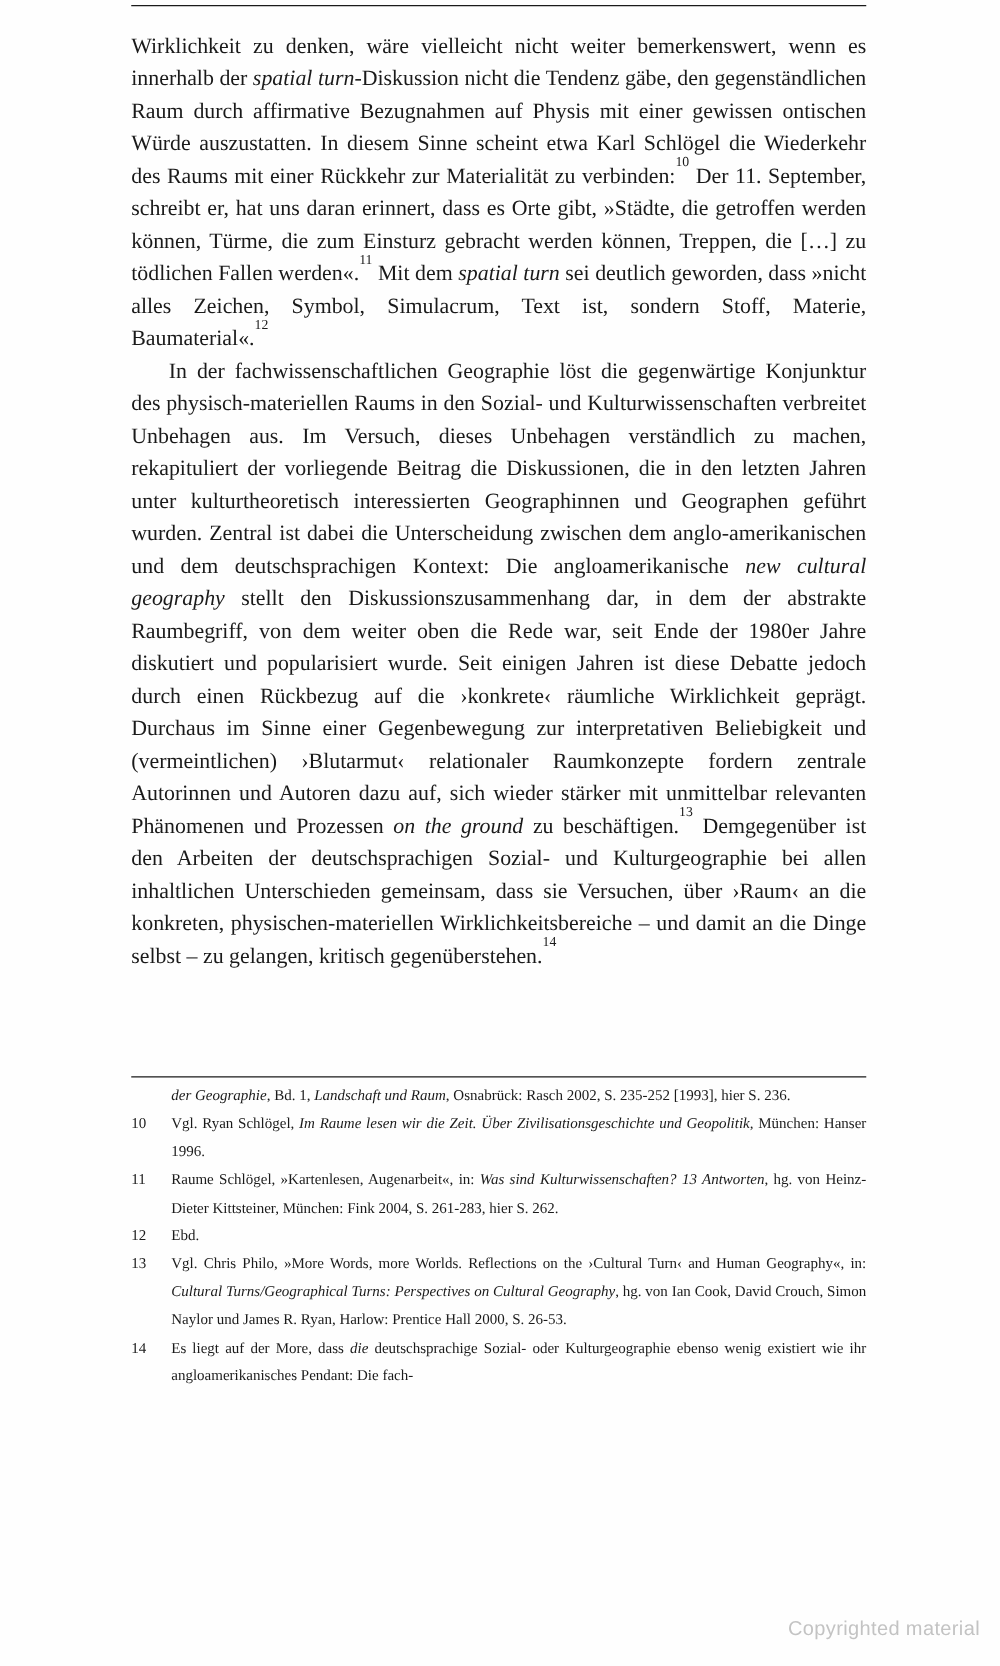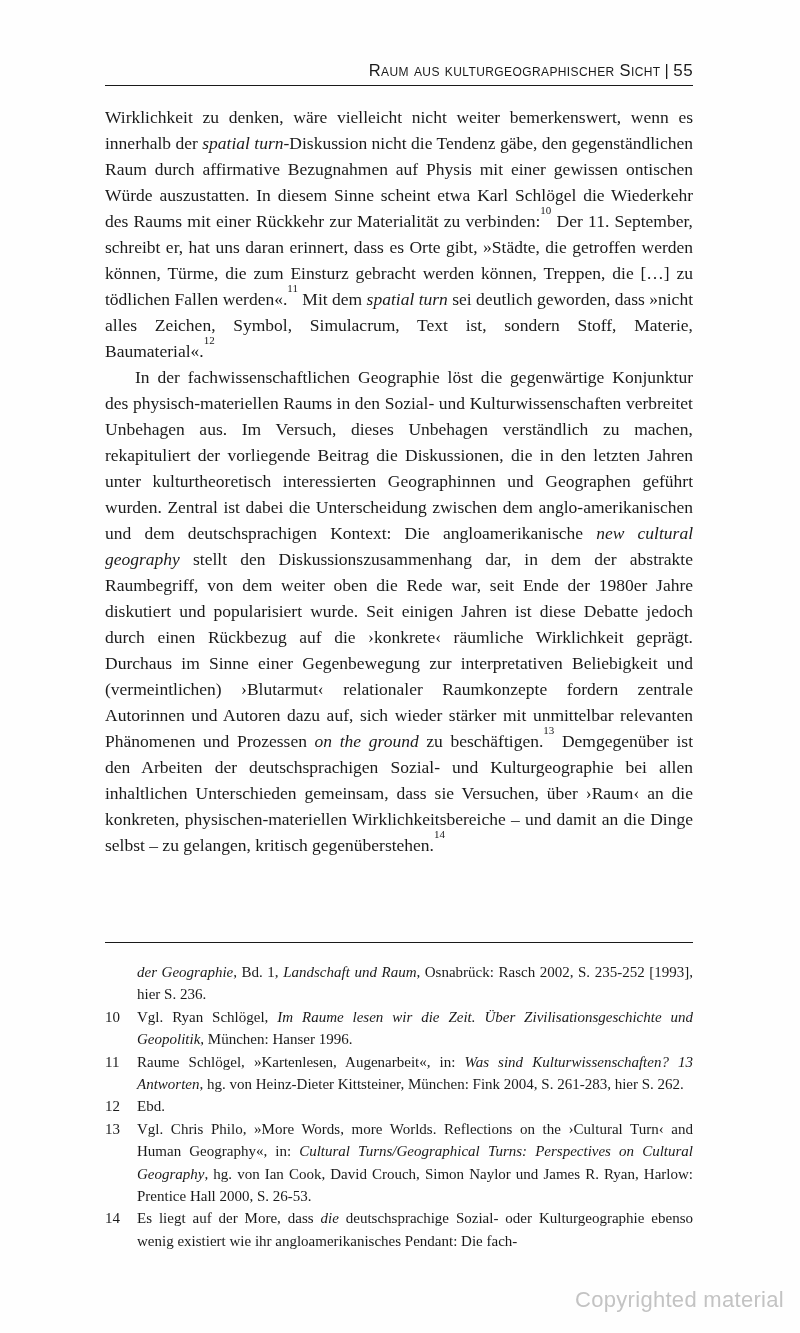--- a/index.html
+++ b/index.html
@@ -59,54 +59,51 @@
     position: relative;
     top: -6px;
   }
   i { font-style: italic; }
   
   .fn-rule {
     border: 0;
     border-top: 1.6px solid #1a1a1a;
   }
   .footnotes {
-    margin-top: 18px;
-    font-size: 15px;
+    margin-top: 3px;
+    font-size: 12px;
     line-height: 22.4px;
     text-align: justify;
   }
   .fn {
     position: relative;
     padding-left: 32px;
   }
   .fn-num {
     position: absolute;
     left: 0;
     top: 0;
   }
   
   .watermark {
     position: absolute;
     right: 16px;
     bottom: 20px;
     font-family: "Liberation Sans", "DejaVu Sans", sans-serif;
-    font-size: 22px;
+    font-size: 16px;
     color: #c3c3c3;
     letter-spacing: 0.3px;
   }
 </style>
 </head>
 <body>
 
 <div class="page">
   <div class="content">
 
-    <header class="running-head">
-      <span>Raum aus kulturgeographischer Sicht</span><span class="sep">|</span><span class="pagenum">55</span>
-    </header>
     <hr class="head-rule">
 
     <main class="bodytext">
       <p class="para"><span>Wirklichkeit zu denken, wäre vielleicht nicht weiter bemerkenswert, wenn es innerhalb der </span><i>spatial turn</i><span>-Diskussion nicht die Tendenz gäbe, den gegenständlichen Raum durch affirmative Bezugnahmen auf Physis mit einer gewissen ontischen Würde auszustatten. In diesem Sinne scheint etwa Karl Schlögel die Wiederkehr des Raums mit einer Rückkehr zur Materialität zu verbinden:</span><sup>10</sup><span> Der 11. September, schreibt er, hat uns daran erinnert, dass es Orte gibt, »Städte, die getroffen werden können, Türme, die zum Einsturz gebracht werden können, Treppen, die […] zu tödlichen Fallen werden«.</span><sup>11</sup><span> Mit dem </span><i>spatial turn</i><span> sei deutlich geworden, dass »nicht alles Zeichen, Symbol, Simulacrum, Text ist, sondern Stoff, Materie, Baumaterial«.</span><sup>12</sup></p>
       <p class="para indent"><span>In der fachwissenschaftlichen Geographie löst die gegenwärtige Konjunktur des physisch-materiellen Raums in den Sozial- und Kulturwissenschaften verbreitet Unbehagen aus. Im Versuch, dieses Unbehagen verständlich zu machen, rekapituliert der vorliegende Beitrag die Diskussionen, die in den letzten Jahren unter kulturtheoretisch interessierten Geographinnen und Geographen geführt wurden. Zentral ist dabei die Unterscheidung zwischen dem anglo-amerikanischen und dem deutschsprachigen Kontext: Die angloamerikanische </span><i>new cultural geography</i><span> stellt den Diskussionszusammenhang dar, in dem der abstrakte Raumbegriff, von dem weiter oben die Rede war, seit Ende der 1980er Jahre diskutiert und popularisiert wurde. Seit einigen Jahren ist diese Debatte jedoch durch einen Rückbezug auf die ›konkrete‹ räumliche Wirklichkeit geprägt. Durchaus im Sinne einer Gegenbewegung zur interpretativen Beliebigkeit und (vermeintlichen) ›Blutarmut‹ relationaler Raumkonzepte fordern zentrale Autorinnen und Autoren dazu auf, sich wieder stärker mit unmittelbar relevanten Phänomenen und Prozessen </span><i>on the ground</i><span> zu beschäftigen.</span><sup>13</sup><span> Demgegenüber ist den Arbeiten der deutschsprachigen Sozial- und Kulturgeographie bei allen inhaltlichen Unterschieden gemeinsam, dass sie Versuchen, über ›Raum‹ an die konkreten, physischen-materiellen Wirklichkeitsbereiche – und damit an die Dinge selbst – zu gelangen, kritisch gegenüberstehen.</span><sup>14</sup></p>
     </main>
 
     <hr class="fn-rule">
 
     <section class="footnotes">

